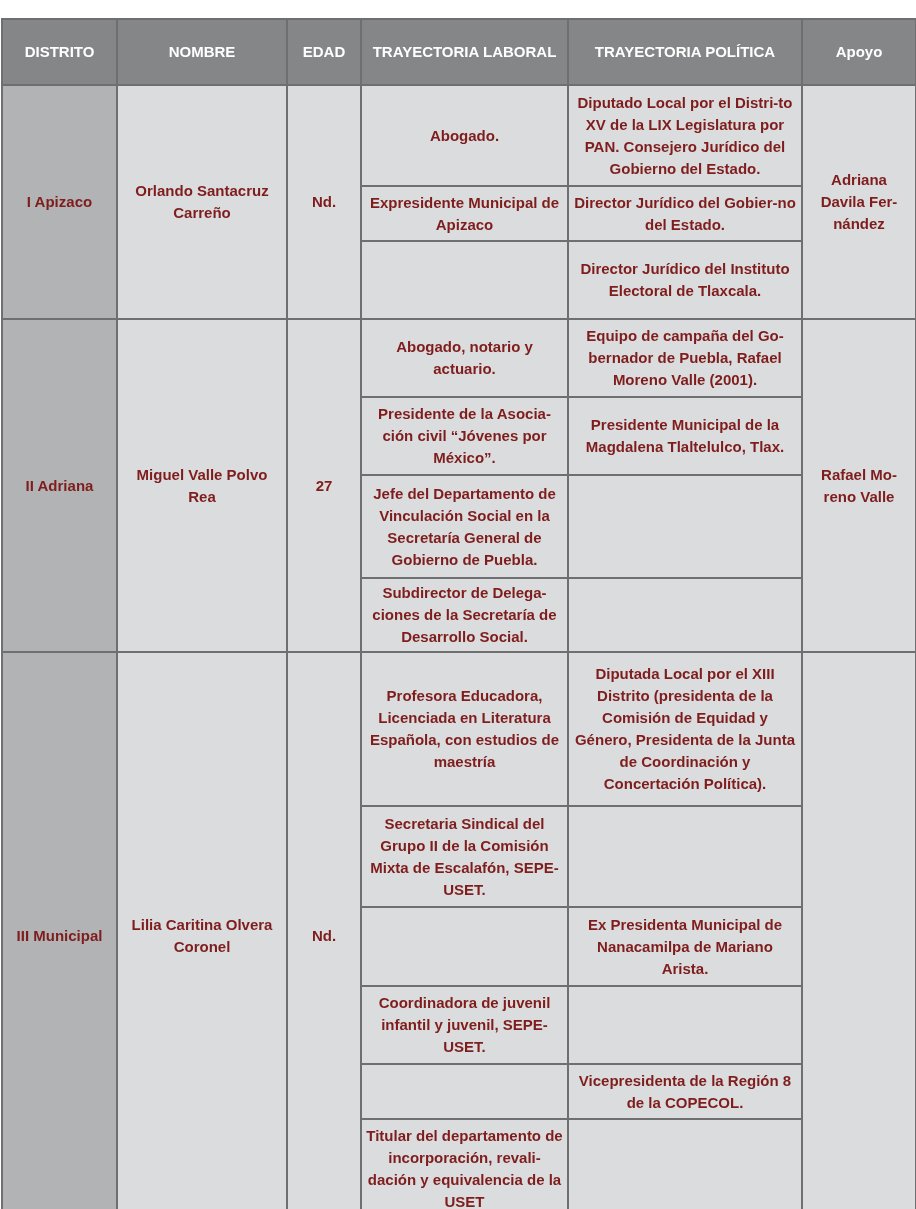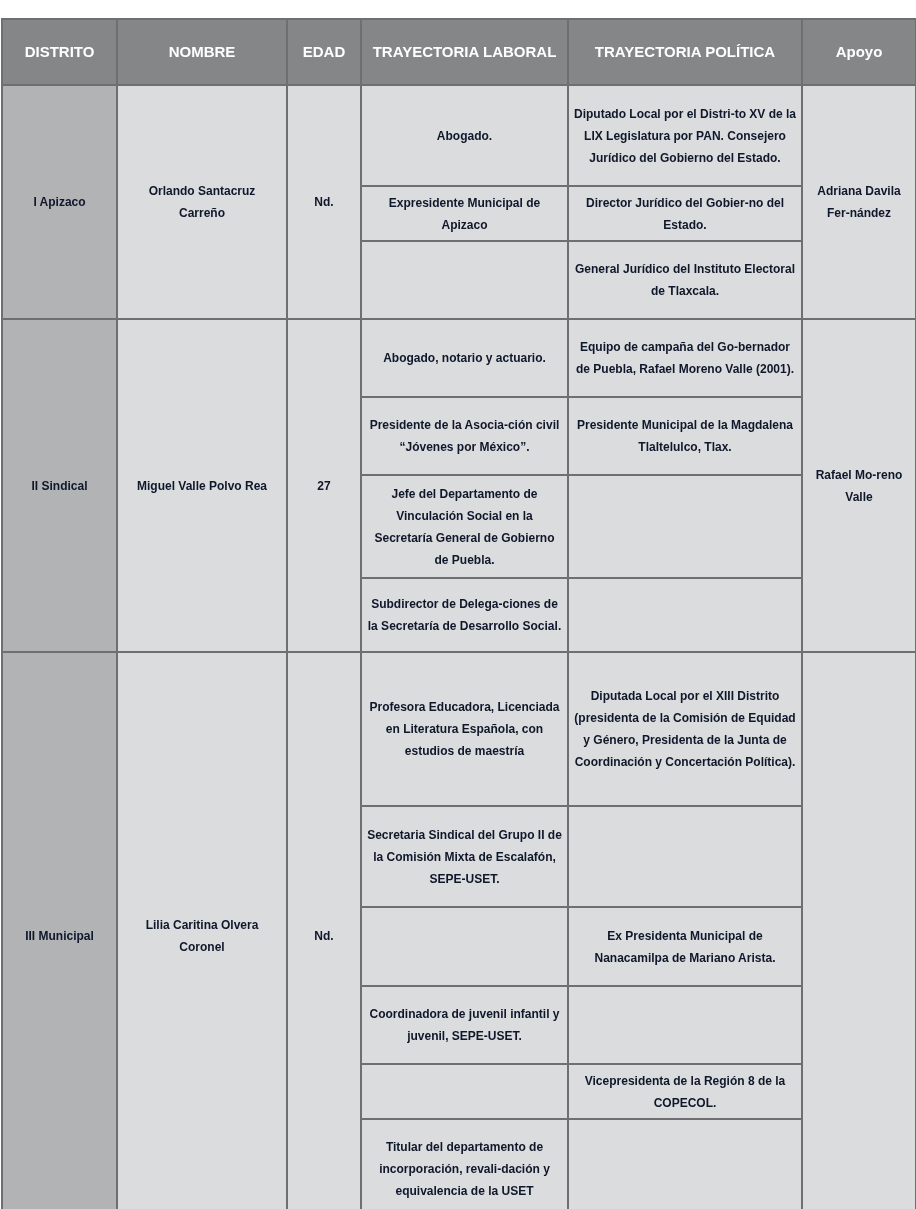--- a/index.html
+++ b/index.html
@@ -9,22 +9,22 @@
     border-collapse: collapse;
     table-layout: fixed;
     width: 914px;
   }
   table.grid td, table.grid th {
     border: 2px solid #6f6f71;
     text-align: center;
     vertical-align: middle;
     padding: 0 6px;
     font-weight: bold;
-    color: #0f172a;
-    font-size: 12px;
+    color: #7f1d1d;
+    font-size: 15px;
     line-height: 22px;
     background: #dbdcde;
     overflow: hidden;
   }
   table.grid th {
     background: #858688;
     color: #ffffff;
     font-size: 15px;
     height: 64px;
     padding: 0 4px;
@@ -64,25 +64,25 @@
       <td class="sub">Abogado.</td>
       <td class="sub">Diputado Local por el Distri-to XV de la LIX Legislatura por PAN. Consejero Jurídico del Gobierno del Estado.</td>
       <td rowspan="3">Adriana Davila Fer-nández</td>
     </tr>
     <tr style="height:55px">
       <td class="sub">Expresidente Municipal de Apizaco</td>
       <td class="sub">Director Jurídico del Gobier-no del Estado.</td>
     </tr>
     <tr style="height:78px">
       <td class="sub"></td>
-      <td class="sub">General Jurídico del Instituto Electoral de Tlaxcala.</td>
+      <td class="sub">Director Jurídico del Instituto Electoral de Tlaxcala.</td>
     </tr>
 
     <tr style="height:78px">
-      <td rowspan="4" class="distrito">II Sindical</td>
+      <td rowspan="4" class="distrito">II Adriana</td>
       <td rowspan="4">Miguel Valle Polvo Rea</td>
       <td rowspan="4">27</td>
       <td class="sub">Abogado, notario y actuario.</td>
       <td class="sub">Equipo de campaña del Go-bernador de Puebla, Rafael Moreno Valle (2001).</td>
       <td rowspan="4">Rafael Mo-reno Valle</td>
     </tr>
     <tr style="height:78px">
       <td class="sub">Presidente de la Asocia-ción civil “Jóvenes por México”.</td>
       <td class="sub">Presidente Municipal de la Magdalena Tlaltelulco, Tlax.</td>
     </tr>

